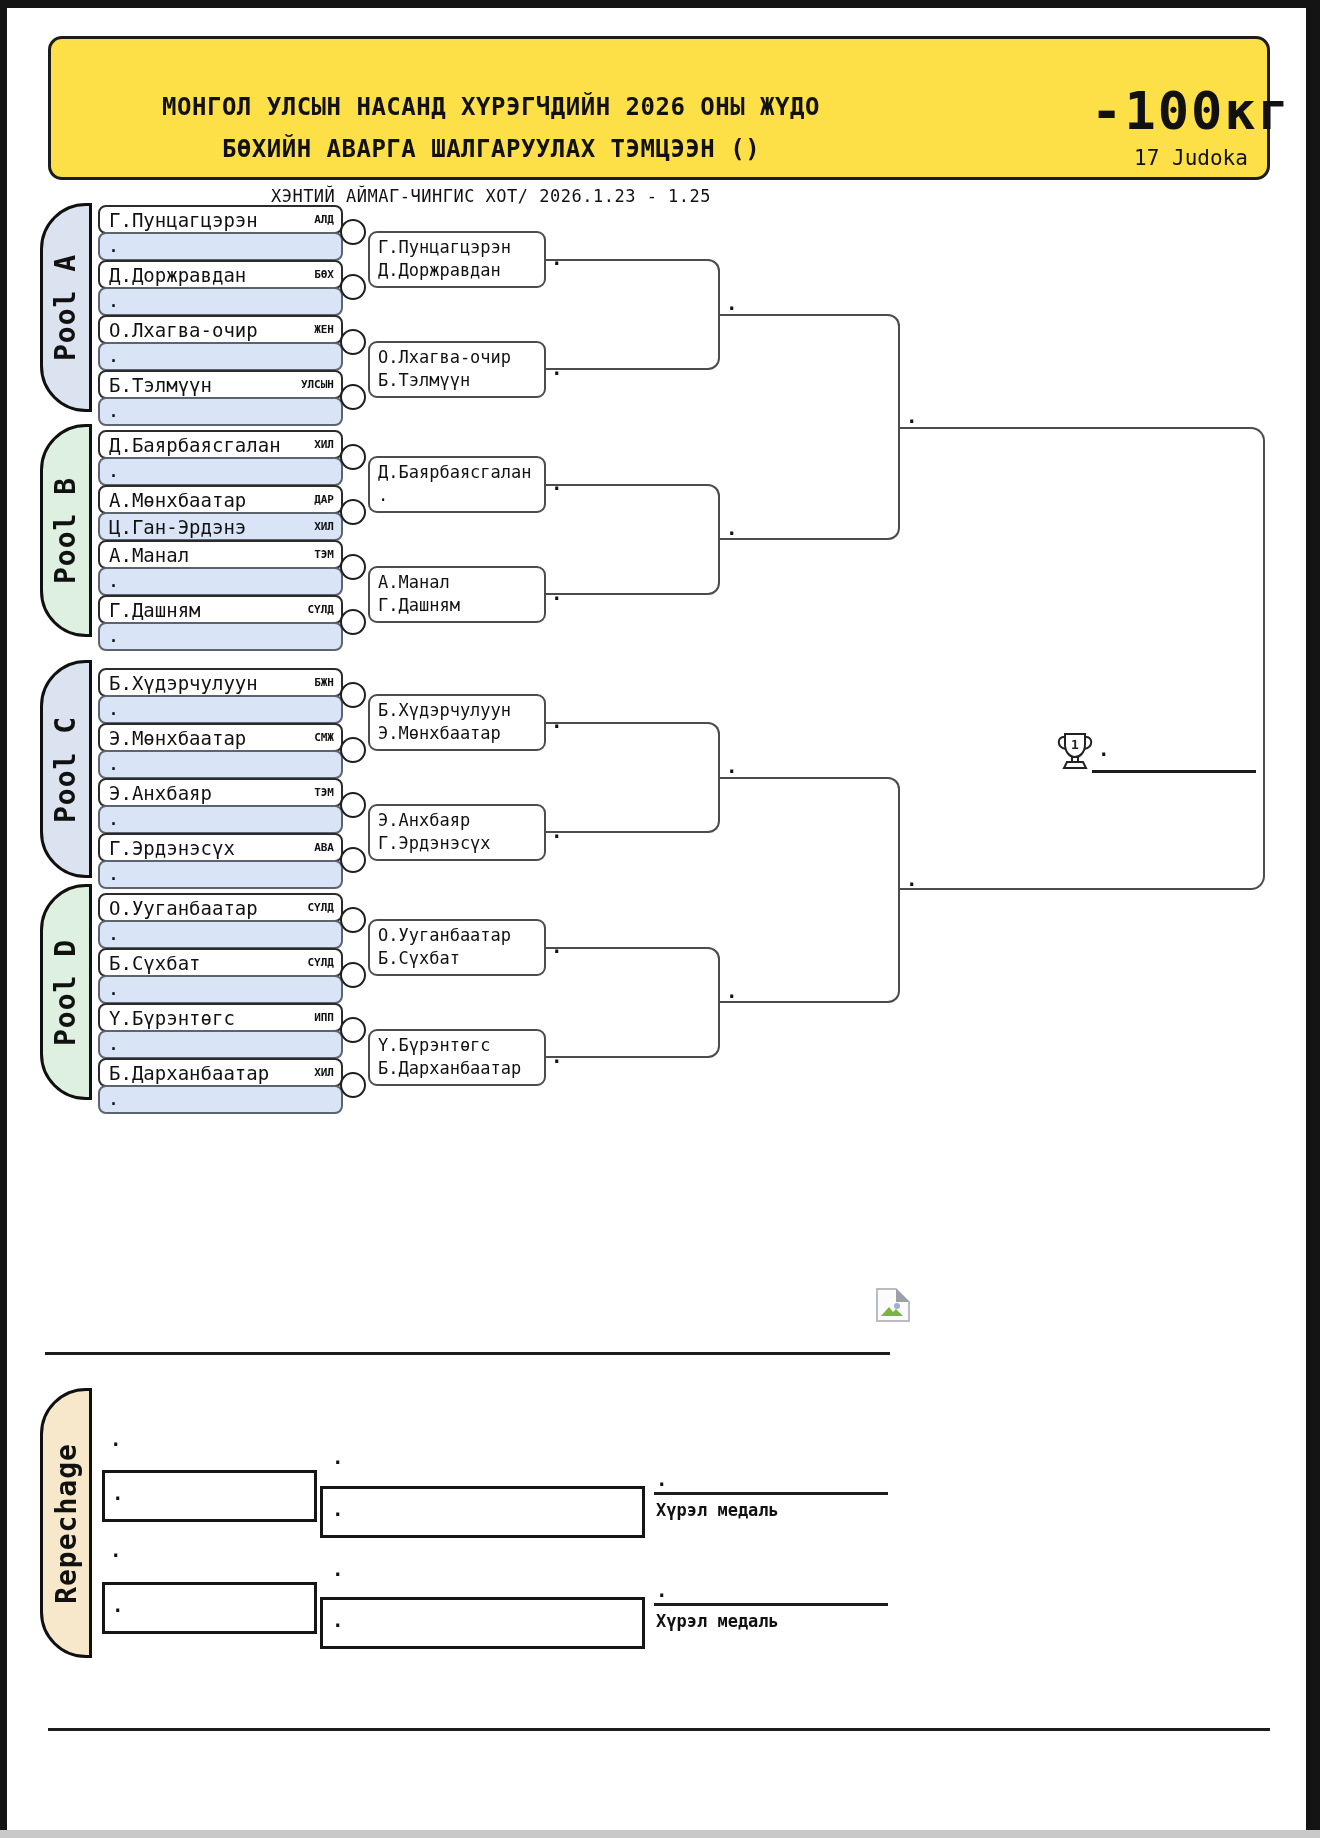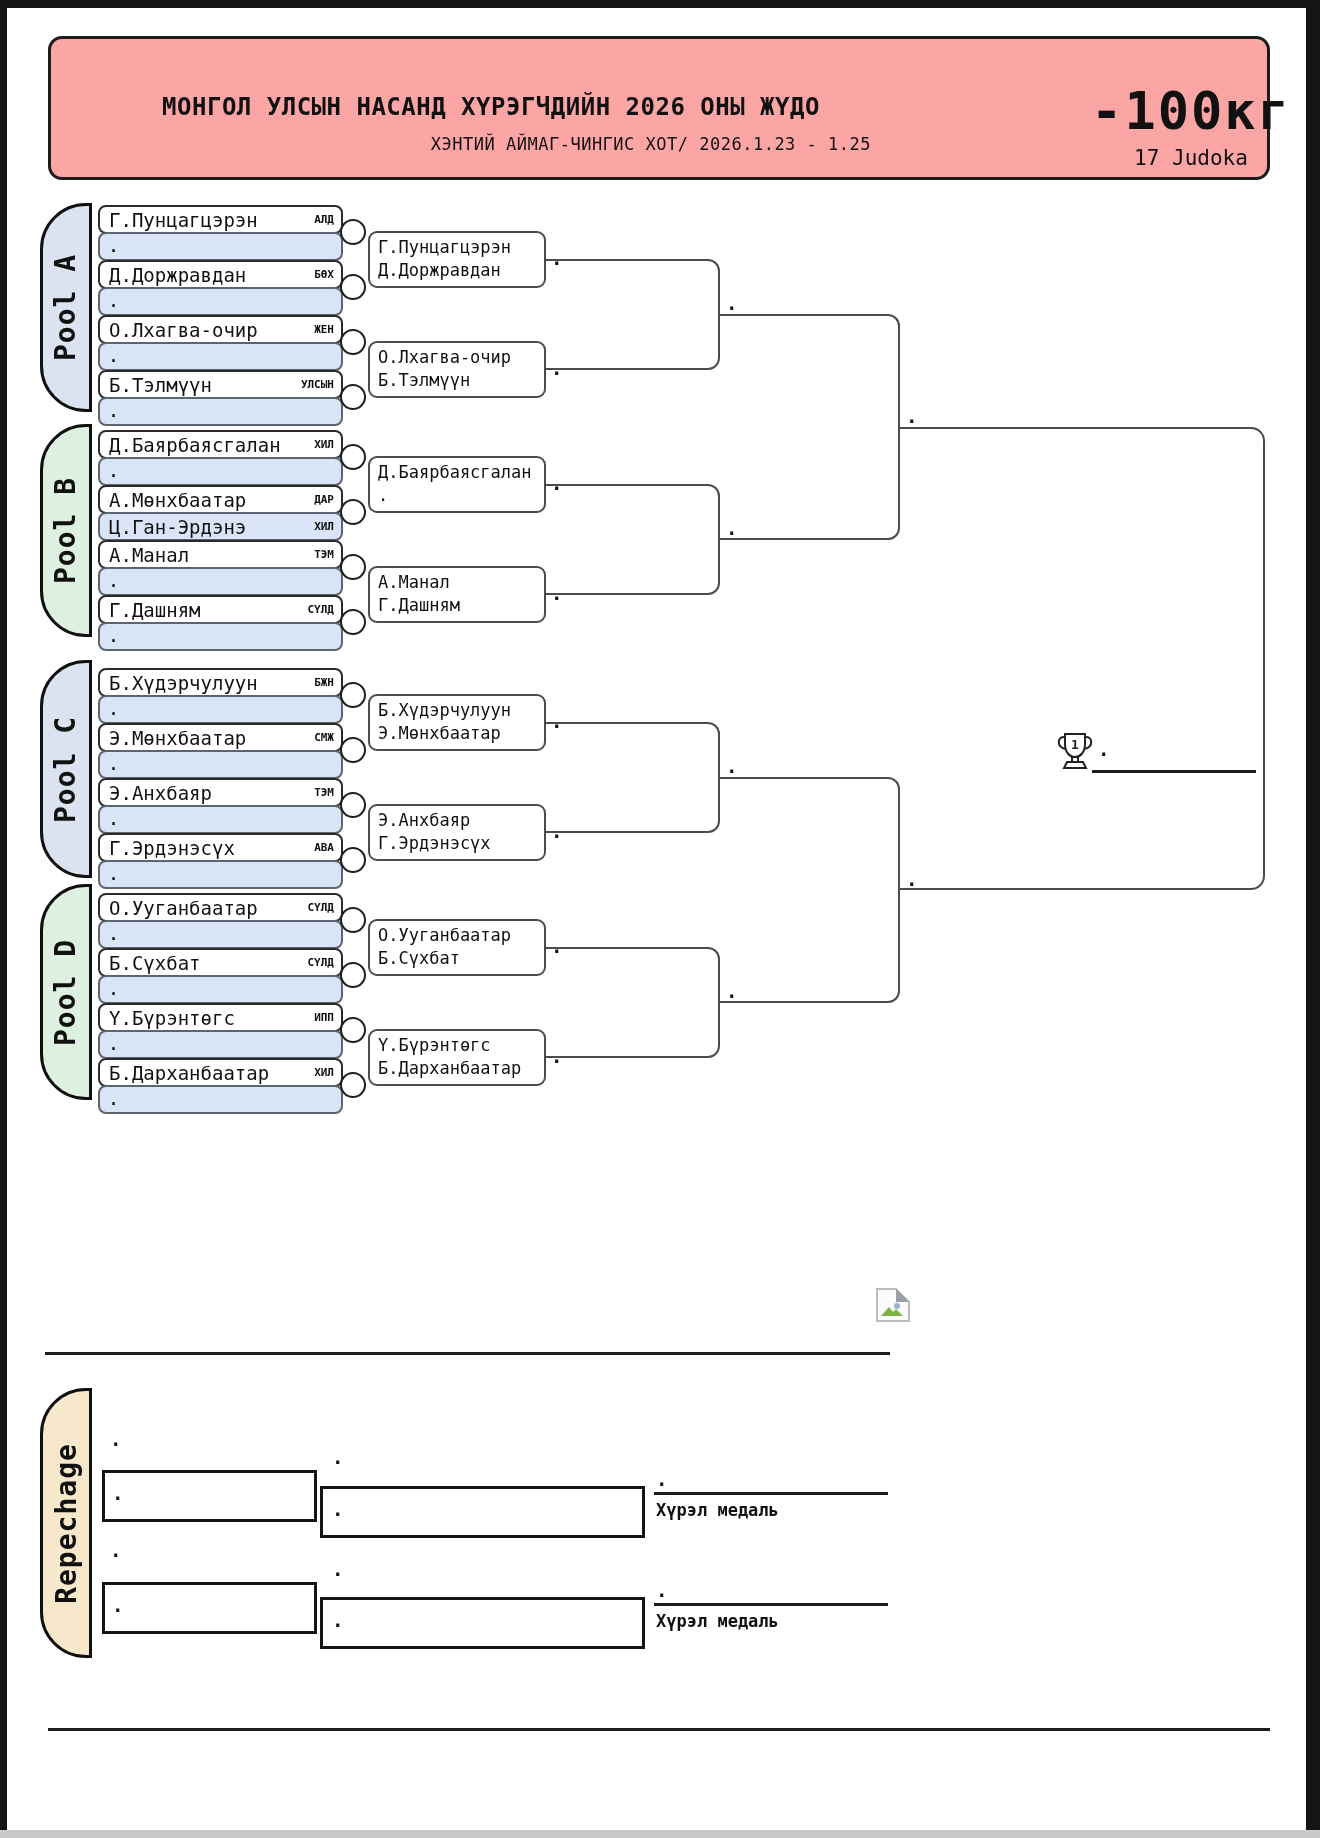--- a/index.html
+++ b/index.html
@@ -2,25 +2,25 @@
 <html><head>
 <meta charset="utf-8">
 <style>
   html,body{margin:0;padding:0;background:#e9e9e9;}
   .page{position:relative;width:1320px;height:1838px;background:#ffffff;
         font-family:"DejaVu Sans Mono","Liberation Mono",monospace;color:#111;overflow:hidden;}
   .strip{position:absolute;background:#141414;}
   .strip.gray{background:#c9c9c9;}
   
   .hdr{position:absolute;left:48px;top:36px;width:1222px;height:144px;border:3px solid #1c1c1c;
-       border-radius:14px;background:#fca5a5;box-sizing:border-box;}
+       border-radius:14px;background:#fde047;box-sizing:border-box;}
   .titles{position:absolute;left:60px;top:54px;width:760px;text-align:center;}
   .t1,.t2{font-size:24px;font-weight:bold;letter-spacing:.5px;white-space:nowrap;}
   .t2{margin-top:14px;}
-  .sub{font-size:17px;margin-top:13px;letter-spacing:.5px;text-align:right;}
+  .sub{font-size:17px;margin-top:23px;letter-spacing:.5px;}
   .wt{position:absolute;left:1018px;top:44px;width:244px;text-align:center;}
   .wt1{font-size:52px;font-weight:bold;letter-spacing:2px;line-height:1.1;}
   .wt2{font-size:21px;font-weight:normal;margin-top:6px;}
   
   .pill{position:absolute;left:40px;width:52px;border:3px solid #101010;border-radius:46px 0 0 46px;
         box-sizing:border-box;display:flex;align-items:center;justify-content:center;z-index:1;}
   .pill>span{transform:rotate(-90deg);font-weight:bold;font-size:28px;white-space:nowrap;letter-spacing:1px;}
   
   .entry{position:absolute;left:98px;width:245px;z-index:2;}
   .nbox{height:29px;border:2px solid #2b2b2b;border-radius:8px;background:#fff;display:flex;
@@ -61,20 +61,21 @@
 <div class="page">
 
   <div class="strip" style="left:0;top:0;width:1320px;height:8px"></div>
   <div class="strip" style="left:0;top:0;width:7px;height:1838px"></div>
   <div class="strip" style="left:1306px;top:0;width:14px;height:1838px"></div>
   <div class="strip gray" style="left:0;top:1830px;width:1320px;height:8px"></div>
 
   <div class="hdr">
     <div class="titles">
       <div class="t1">МОНГОЛ УЛСЫН НАСАНД ХҮРЭГЧДИЙН 2026 ОНЫ ЖҮДО</div>
+      <div class="t2">БӨХИЙН АВАРГА ШАЛГАРУУЛАХ ТЭМЦЭЭН ()</div>
       <div class="sub">ХЭНТИЙ АЙМАГ-ЧИНГИС ХОТ/ 2026.1.23 - 1.25</div>
     </div>
     <div class="wt">
       <div class="wt1">-100кг</div>
       <div class="wt2">17 Judoka</div>
     </div>
   </div>
 
   <div class="pill" style="top:203px;height:209px;background:#dbe3f0">
       <span>Pool A</span>

